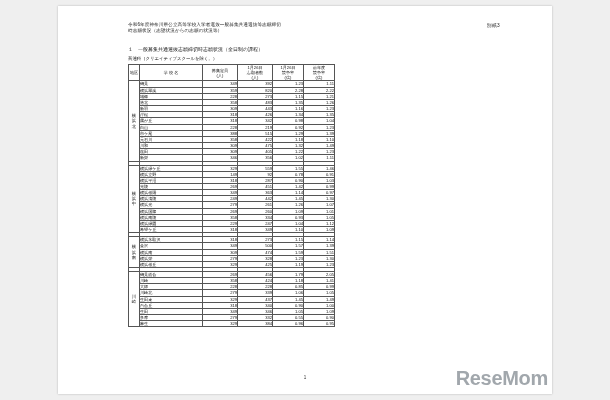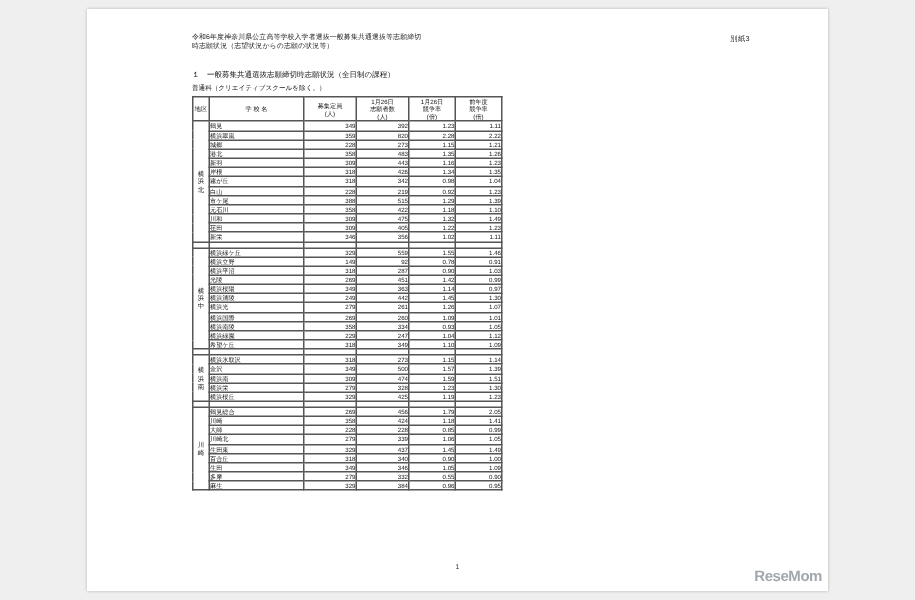--- a/index.html
+++ b/index.html
@@ -71,21 +71,21 @@
   td.num4{
     width:30px;text-align:right;padding-right:4px;
   }
   tr.spacer td{border:0.4px solid #555;height:3px;line-height:3px;}
   .pagenum{
     position:absolute;left:0;right:0;bottom:14px;text-align:center;
     font-size:4.5px;color:#333;
   }
   .wm{
     position:absolute;right:4px;bottom:4px;
-    font-size:10px;font-weight:bold;color:#9aa0a6;
+    font-size:20px;font-weight:bold;color:#9aa0a6;
     letter-spacing:-0.3px;
     opacity:0.92;
   }
 </style>
 </head>
 <body>
 
 <div class="page">
   <div class="doc-inner">
 

